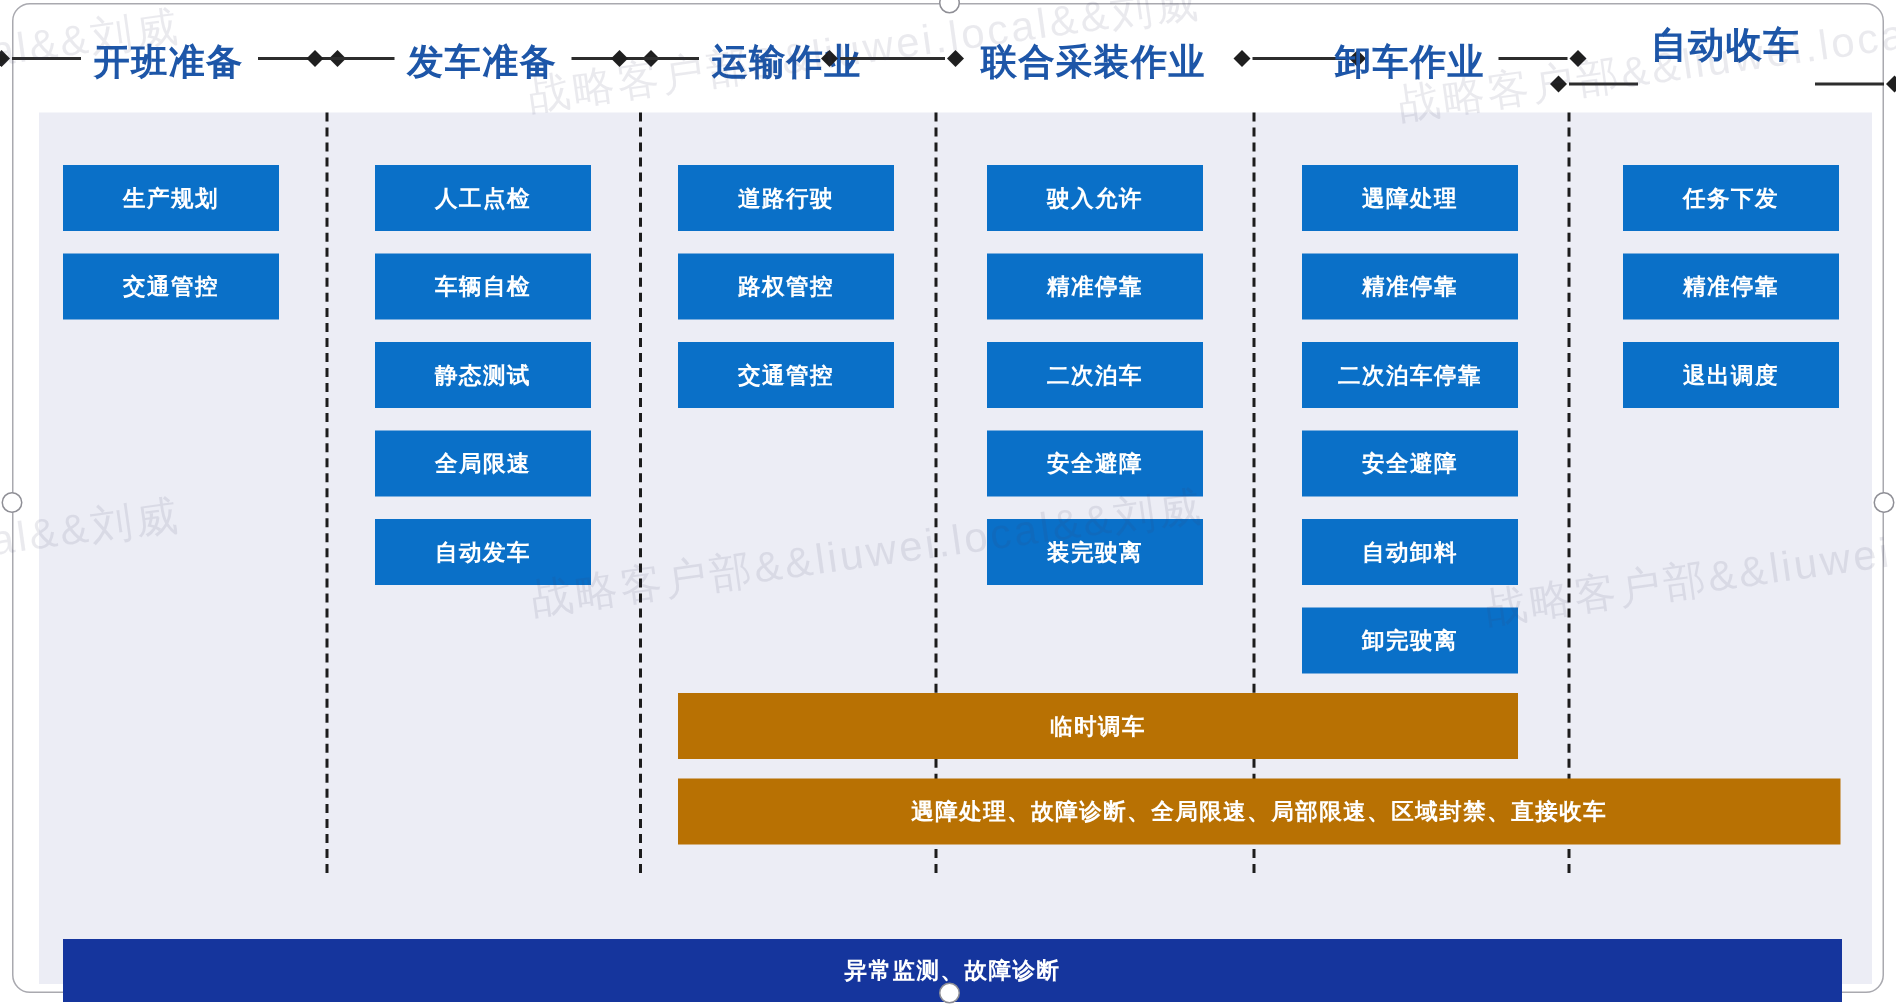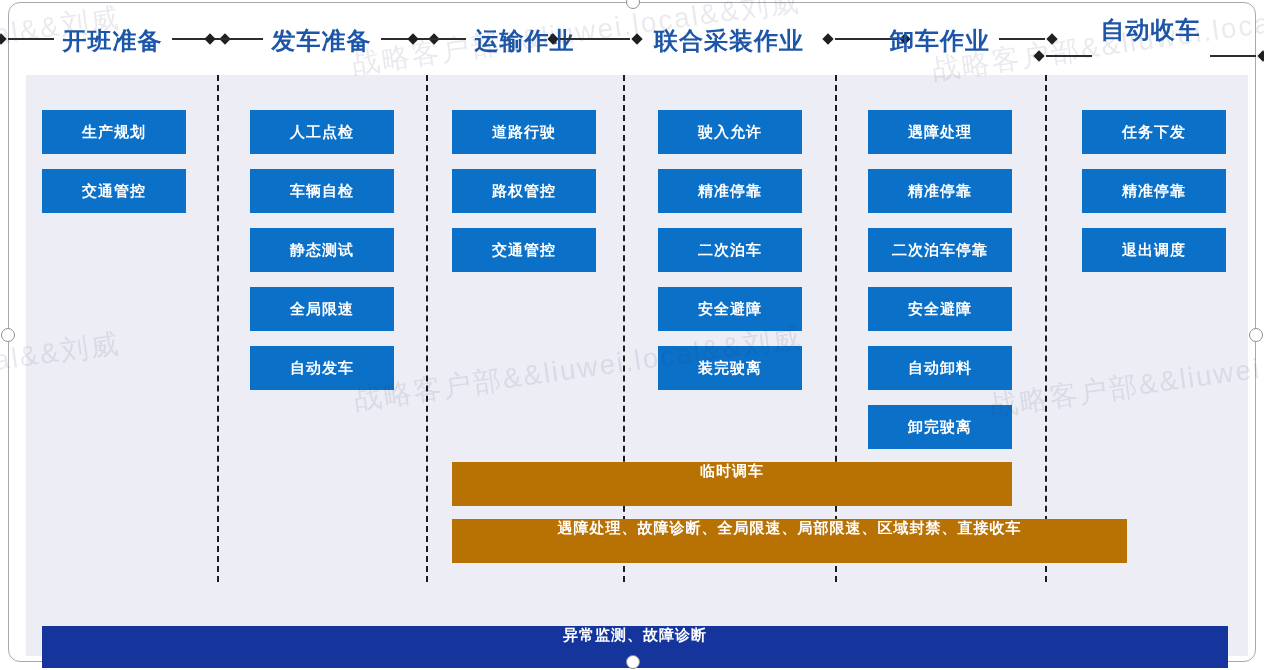--- a/index.html
+++ b/index.html
@@ -59,27 +59,27 @@
   
   .task-col{position:absolute;top:110px;z-index:4;}
   .task-btn{
     width:144px;height:44px;margin-bottom:15px;background:var(--task-blue);
     color:#ffffff;font-size:15px;font-weight:bold;display:flex;
     align-items:center;justify-content:center;white-space:nowrap;letter-spacing:1px;text-align:center;
   }
 
   
   .bar{
-    position:absolute;z-index:6;display:flex;justify-content:center;
+    position:absolute;z-index:6;display:flex;align-items:center;justify-content:center;
     color:#ffffff;font-size:15px;font-weight:bold;letter-spacing:1px;white-space:nowrap;
   }
   .bar.amber{background:var(--bar-amber);}
   .bar.navy{background:var(--bar-navy);margin-top:44px;}
   .bar1{left:452px;top:462px;width:560px;height:44px;}
-  .bar2{left:452px;top:519px;width:675px;height:44px;}
+  .bar2{left:452px;top:519px;width:775px;height:44px;}
   .bar3{left:42px;top:582px;width:1186px;height:42px;}
 
   
   .wm{
     position:absolute;z-index:30;pointer-events:none;white-space:nowrap;
     font-size:28px;letter-spacing:2px;color:#3c3c64;opacity:0.10;
     transform:rotate(-8deg);font-weight:normal;
   }
 </style>
 </head>

